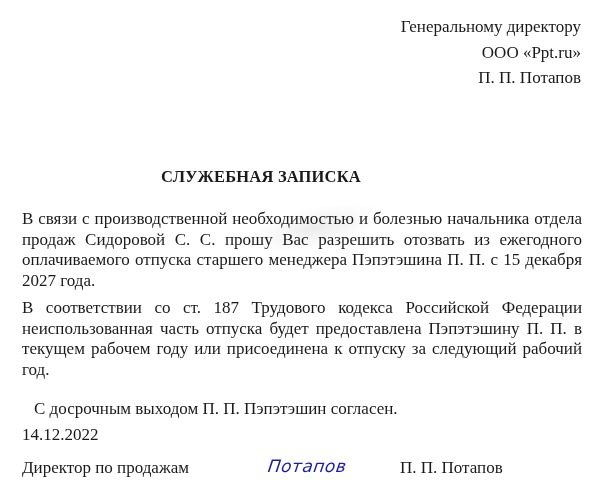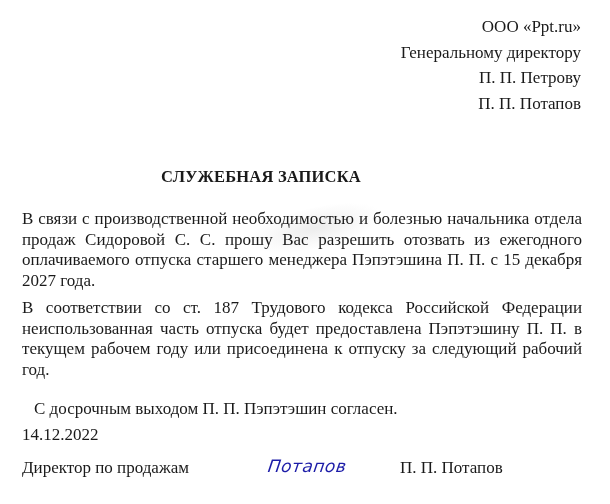--- a/index.html
+++ b/index.html
@@ -104,23 +104,22 @@
       background: radial-gradient(ellipse at center, rgba(200,200,200,0.35) 0%, rgba(220,220,220,0.15) 50%, rgba(255,255,255,0) 75%);
       pointer-events: none;
     }
   </style>
 </head>
 <body>
 
 <div class="page">
 
   <div class="addressee">
+    <div>Генеральному директору</div>
     <div>ООО «Ppt.ru»</div>
-    <div>Генеральному директору</div>
-    <div>П. П. Петрову</div>
     <div>П. П. Потапов</div>
   </div>
 
   <div class="title">
     <span>СЛУЖЕБНАЯ ЗАПИСКА</span>
   </div>
 
   <div class="watermark"></div>
 
   <div class="para para1">В связи с производственной необходимостью и болезнью начальника отдела продаж Сидоровой С. С. прошу Вас разрешить отозвать из ежегодного оплачиваемого отпуска старшего менеджера Пэпэтэшина П. П. с 15 декабря 2027 года.</div>

